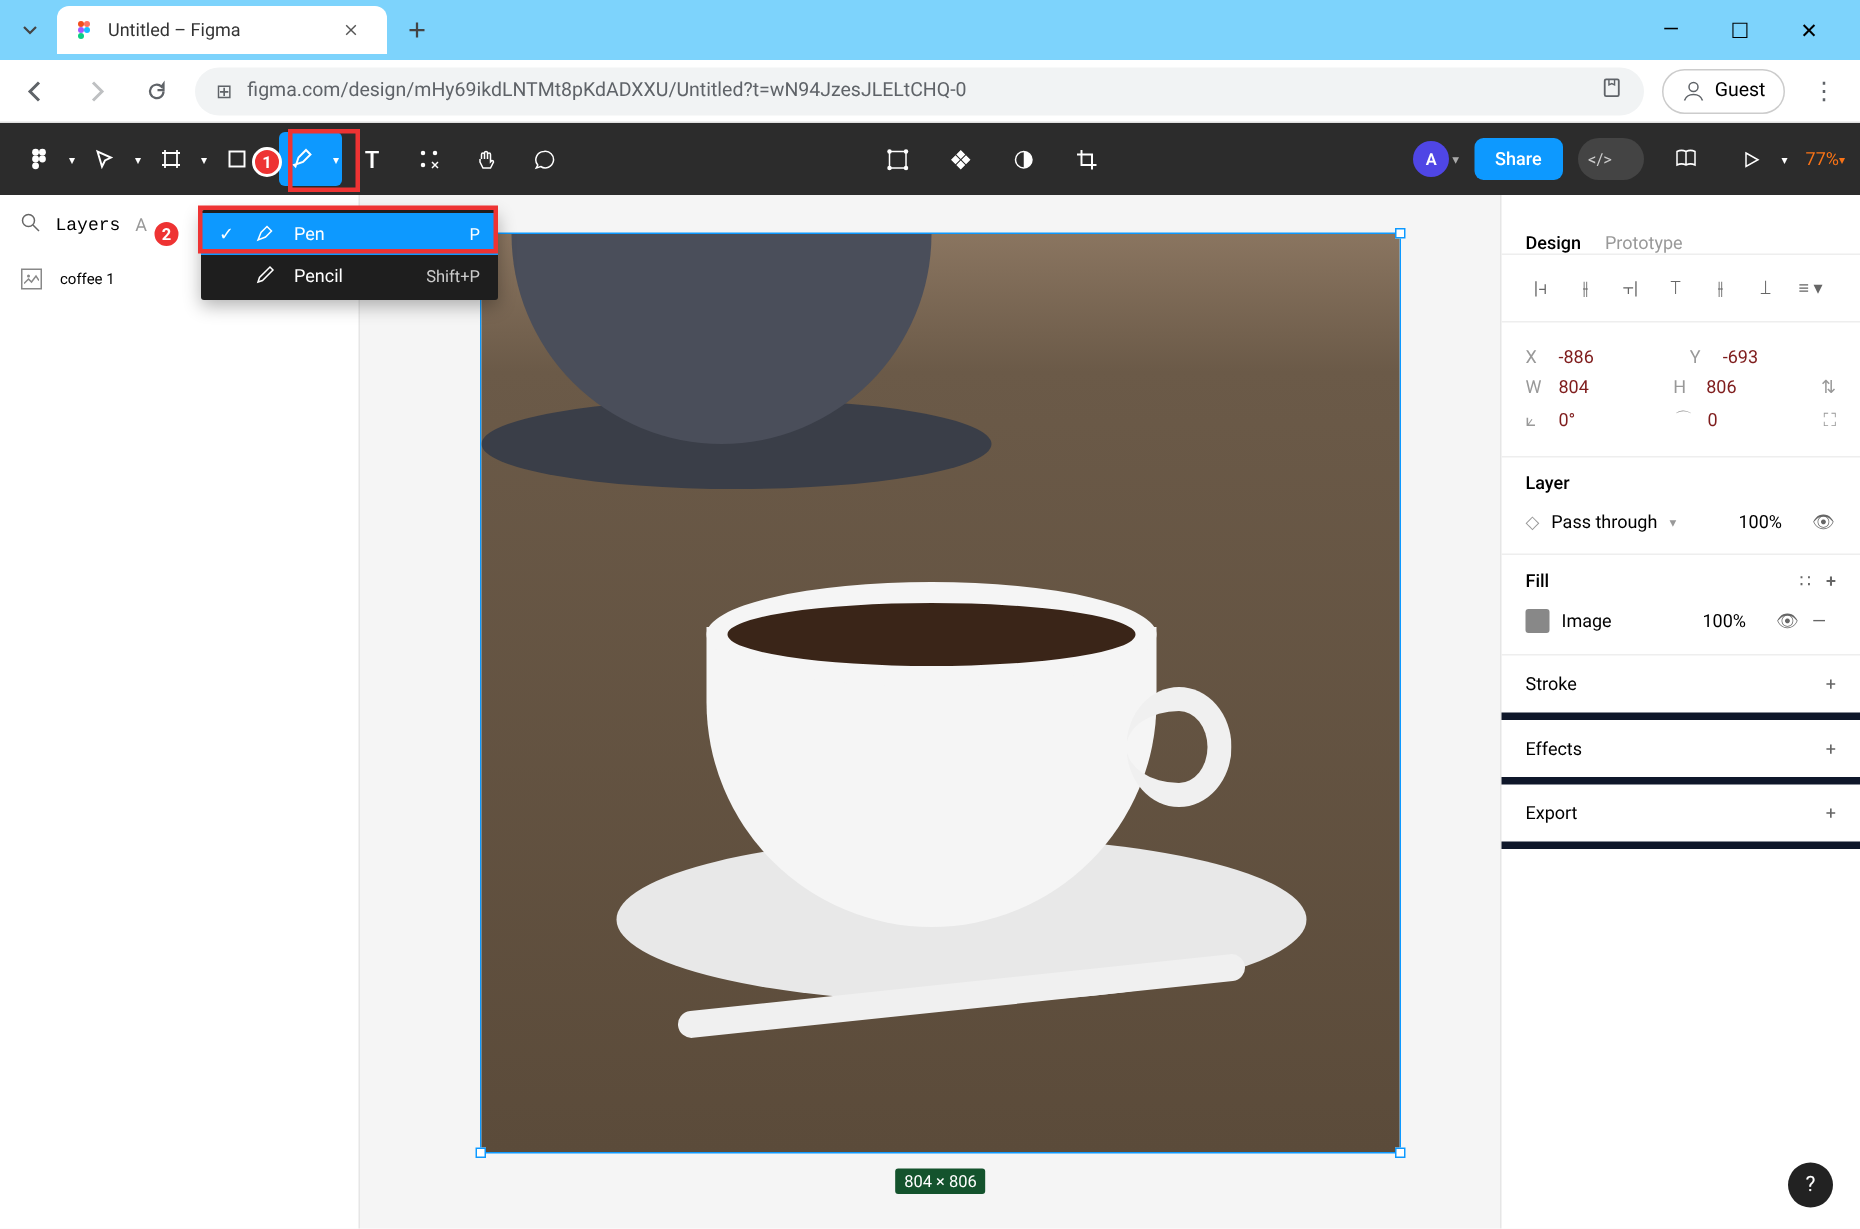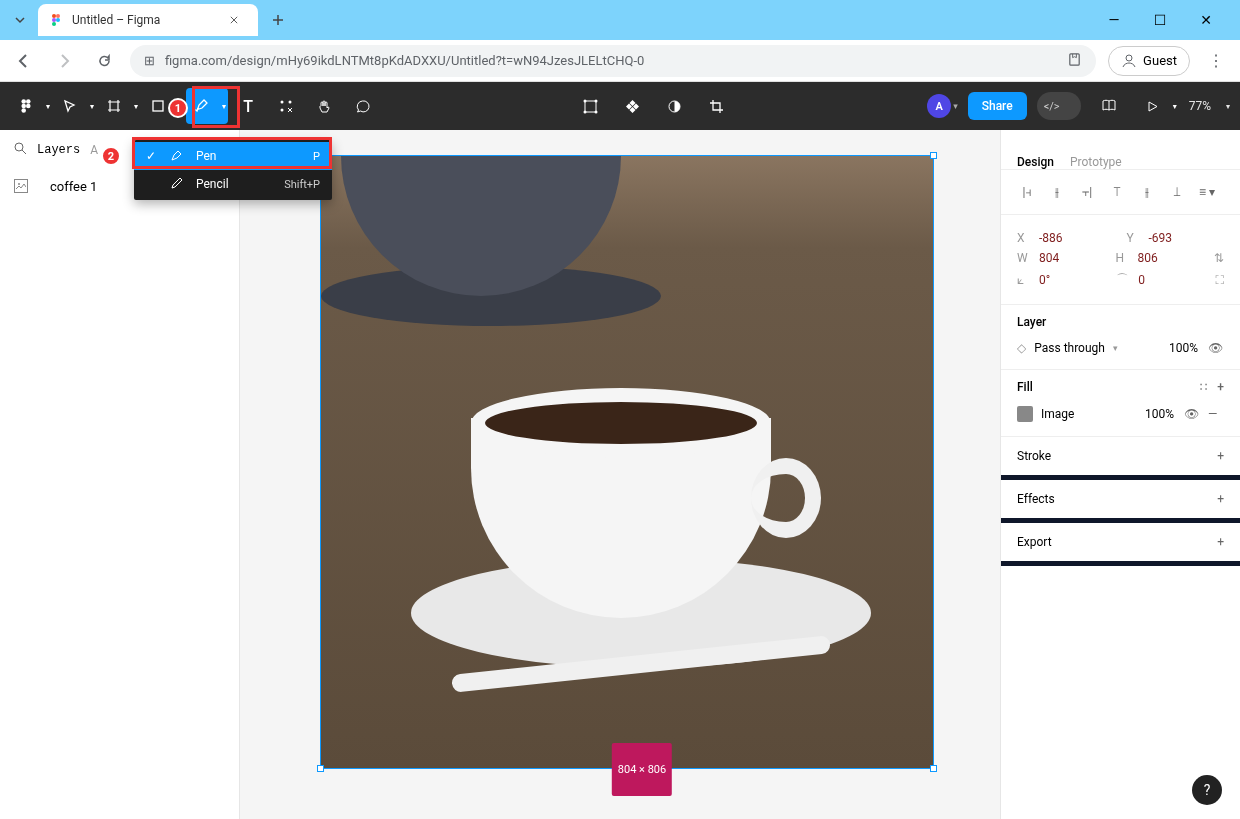--- a/index.html
+++ b/index.html
@@ -30,37 +30,37 @@
 .tool-btn.active { background: #0d99ff; }
 .tool-btn .chev { position: absolute; right: 2px; font-size: 8px; }
 .tool-btn.text-tool { font-size: 16px; font-weight: 500; }
 .toolbar-center { margin-left: auto; display: flex; gap: 6px; }
 .toolbar-right { margin-left: auto; display: flex; align-items: center; gap: 10px; }
 .avatar { width: 24px; height: 24px; background: #4f46e5; border-radius: 50%; display: flex; align-items: center; justify-content: center; color: #fff; font-size: 11px; font-weight: 600; }
 .avatar-chev { font-size: 9px; color: #aaa; margin-left: 2px; }
 .share-btn { background: #0d99ff; color: #fff; padding: 7px 14px; border-radius: 6px; font-size: 12px; font-weight: 500; }
 .dev-btn { width: 44px; height: 28px; background: #444; border-radius: 14px; display: flex; align-items: center; padding: 0 6px; }
 .dev-inner { width: 18px; height: 18px; display: flex; align-items: center; justify-content: center; color: #ccc; font-size: 11px; }
-.zoom { color: #e5e5e5; font-size: 12px; display: flex; align-items: center; gap: 15px; }
+.zoom { color: #f97316; font-size: 12px; display: flex; align-items: center; gap: 0; }
 
 
 .red-box-1 { position: absolute; top: 86px; left: 192px; width: 48px; height: 42px; border: 3px solid #e33; z-index: 50; }
 .red-box-2 { position: absolute; top: 137px; left: 132px; width: 200px; height: 32px; border: 3px solid #e33; z-index: 50; }
 .badge { position: absolute; width: 20px; height: 20px; background: #e33; border: 2px solid #fff; border-radius: 50%; color: #fff; display: flex; align-items: center; justify-content: center; font-size: 11px; font-weight: 700; z-index: 51; }
 .badge-1 { top: 98px; left: 168px; }
 .badge-2 { top: 146px; left: 101px; }
 
 
 .main { display: flex; height: 729px; }
 .left-panel { width: 240px; background: #fff; border-right: 1px solid #e6e6e6; }
 .left-header { height: 40px; display: flex; align-items: center; padding: 0 14px; gap: 10px; font-size: 12px; }
 .left-header .tab-item { color: #999; }
 .left-header .tab-item.active { color: #000; font-weight: 500; font-family: Liberation Mono, monospace; }
 .search-ic { color: #666; }
-.layer-row { height: 32px; display: flex; align-items: center; padding: 0 14px; gap: 22px; font-size: 13px; }
+.layer-row { height: 32px; display: flex; align-items: center; padding: 0 14px; gap: 12px; font-size: 10px; }
 .layer-icon { width: 14px; height: 14px; display: flex; align-items: center; justify-content: center; border: 1px solid #888; }
 
 
 .pen-dropdown { position: absolute; top: 140px; left: 134px; width: 198px; background: #1e1e1e; border-radius: 2px; z-index: 40; padding: 2px 0; box-shadow: 0 4px 12px rgba(0,0,0,.3); }
 .dd-item { height: 28px; display: flex; align-items: center; padding: 0 12px; color: #fff; font-size: 12px; gap: 10px; }
 .dd-item.selected { background: #0d99ff; }
 .dd-check { width: 14px; }
 .dd-icon { width: 16px; }
 .dd-shortcut { margin-left: auto; color: #ccc; font-size: 11px; }
 .dd-item.selected .dd-shortcut { color: #fff; }
@@ -74,37 +74,37 @@
 .sel-handle.bl { bottom: -4px; left: -4px; }
 .sel-handle.br { bottom: -4px; right: -4px; }
 .coffee-img { width: 100%; height: 100%; background: linear-gradient(180deg, #8a7560 0%, #6b5a48 15%, #5b4b3a 100%); position: relative; overflow: hidden; }
 .cup-back { position: absolute; top: 0; left: 20px; width: 280px; height: 140px; background: #4a4e5a; border-radius: 0 0 140px 140px; }
 .saucer-back { position: absolute; top: 110px; left: 0; width: 340px; height: 60px; background: #3a3e48; border-radius: 50%; }
 .saucer { position: absolute; bottom: 100px; left: 90px; width: 460px; height: 110px; background: #e8e8e8; border-radius: 50%; }
 .cup { position: absolute; bottom: 150px; left: 150px; width: 300px; height: 200px; background: #f5f5f5; border-radius: 0 0 150px 150px; }
 .cup-top { position: absolute; top: -30px; left: 0; width: 300px; height: 70px; background: #3a2518; border-radius: 50%; border: 14px solid #f5f5f5; }
 .handle-cup { position: absolute; right: -50px; top: 40px; width: 70px; height: 80px; border: 16px solid #f0f0f0; border-radius: 50%; border-left: none; }
 .spoon { position: absolute; bottom: 95px; left: 130px; width: 380px; height: 18px; background: #f0f0f0; border-radius: 10px; transform: rotate(-6deg); }
-.dim-label { position: absolute; bottom: -28px; left: 50%; transform: translateX(-50%); background: #be185d; color: #fff; font-size: 11px; padding: 20px 6px; border-radius: 2px; margin-left: 15px; }
+.dim-label { position: absolute; bottom: -28px; left: 50%; transform: translateX(-50%); background: #14532d; color: #fff; font-size: 11px; padding: 2px 6px; border-radius: 2px; }
 
 
 .right-panel { width: 240px; background: #fff; border-left: 1px solid #e6e6e6; font-size: 12px; }
 .rp-tabs { height: 40px; display: flex; align-items: center; padding: 0 16px; gap: 16px; border-bottom: 1px solid #eee; }
 .rp-tab { color: #999; margin-top: 24px; }
 .rp-tab.active { color: #000; font-weight: 500; }
 .rp-section { padding: 10px 16px; border-bottom: 1px solid #eee; }
 .align-row { display: flex; gap: 10px; padding: 4px 0; }
 .align-btn { width: 20px; height: 16px; display: flex; align-items: center; justify-content: center; color: #666; }
 .field-row { display: flex; gap: 12px; margin: 6px 0; align-items: center; }
 .field-label { color: #999; width: 14px; }
 .field-val { color: #7f1d1d; width: 50px; }
 .field-group { display: flex; align-items: center; gap: 8px; flex: 1; }
 .section-title { font-weight: 500; margin-bottom: 8px; display: flex; justify-content: space-between; align-items: center; }
 .prop-row { display: flex; align-items: center; gap: 8px; padding: 4px 0; }
-.prop-row .pct { margin-left: auto; margin-right: 2px; }
+.prop-row .pct { margin-left: auto; margin-right: 12px; }
 .eye-ic, .minus-ic { color: #666; width: 16px; }
 .thumb { width: 16px; height: 16px; background: #888; border-radius: 2px; }
 .simple-row { display: flex; justify-content: space-between; align-items: center; padding: 12px 16px; border-bottom: 5px solid #0f172a; }
 
 
 .help-btn { position: absolute; bottom: 14px; right: 18px; width: 30px; height: 30px; background: #222; border-radius: 50%; color: #fff; display: flex; align-items: center; justify-content: center; font-size: 14px; }
 </style>
 </head>
 <body>
 

